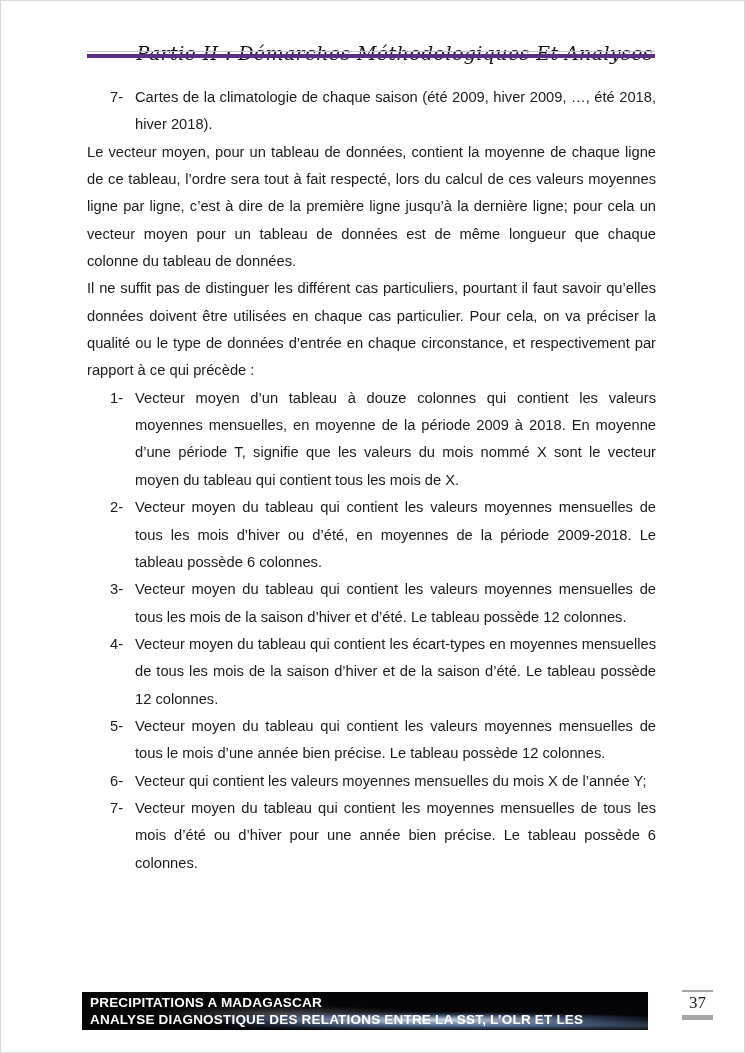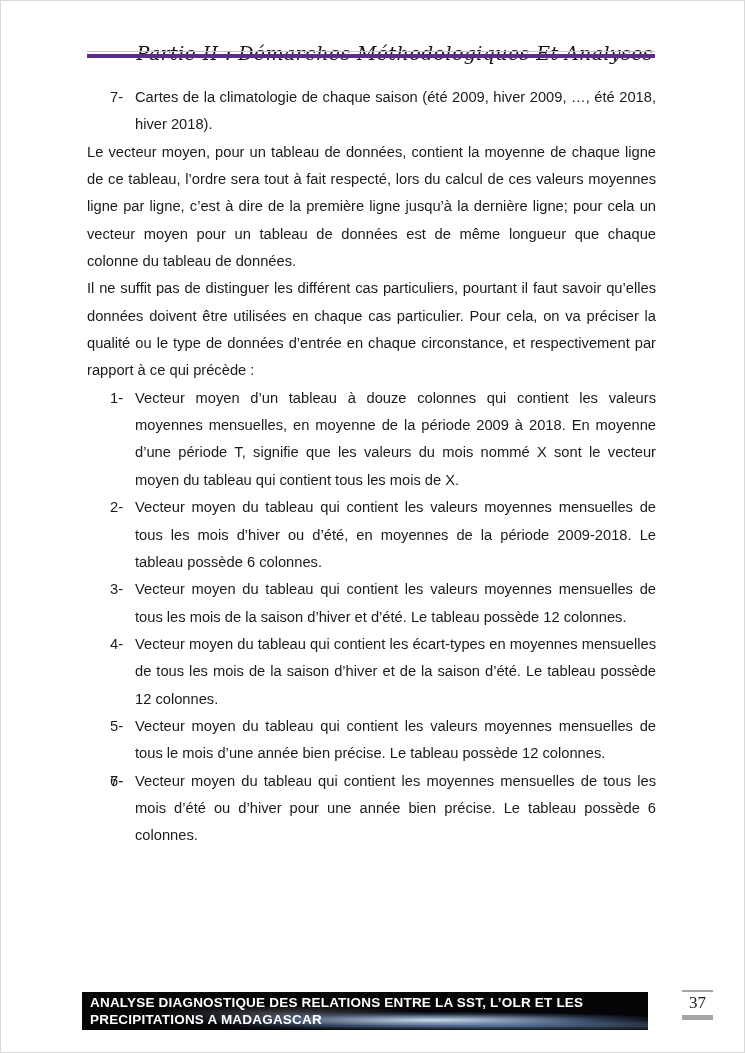--- a/index.html
+++ b/index.html
@@ -86,27 +86,27 @@
 
   <div class="doc-body">
       <div class="block list-item"><span class="marker">7-</span><span class="run">Cartes de la climatologie de chaque saison (été 2009, hiver 2009, …, été 2018, hiver 2018).</span></div>
       <div class="block paragraph"><span class="run">Le </span><span class="run italic">vecteur moyen</span><span class="run">, pour un tableau de données, contient la moyenne de chaque ligne de ce tableau, l’ordre sera tout à fait respecté, lors du calcul de ces valeurs moyennes ligne par ligne, c’est à dire de la première ligne jusqu’à la dernière ligne; pour cela un </span><span class="run italic">vecteur moyen</span><span class="run"> pour un tableau de données est de même longueur que chaque colonne du tableau de données.</span></div>
       <div class="block paragraph"><span class="run">Il ne suffit pas de distinguer les différent cas particuliers, pourtant il faut savoir qu’elles données doivent être utilisées en chaque cas particulier. Pour cela, on va préciser la qualité ou le type de données d’entrée en chaque circonstance, et respectivement par rapport à ce qui précède :</span></div>
       <div class="block list-item"><span class="marker">1-</span><span class="run">Vecteur moyen d’un tableau à douze colonnes qui contient les valeurs moyennes mensuelles, en moyenne de la période 2009 à 2018. </span><span class="run italic">En moyenne d’une période T</span><span class="run">, signifie que les valeurs du mois nommé X sont le vecteur moyen du tableau qui contient tous les mois de X.</span></div>
       <div class="block list-item"><span class="marker">2-</span><span class="run">Vecteur moyen du tableau qui contient les valeurs moyennes mensuelles de tous les mois d’hiver ou d’été, en moyennes de la période 2009-2018. Le tableau possède 6 colonnes.</span></div>
       <div class="block list-item"><span class="marker">3-</span><span class="run">Vecteur moyen du tableau qui contient les valeurs moyennes mensuelles de tous les mois de la saison d’hiver et d’été. Le tableau possède 12 colonnes.</span></div>
       <div class="block list-item"><span class="marker">4-</span><span class="run">Vecteur moyen du tableau qui contient les écart-types en moyennes mensuelles de tous les mois de la saison d’hiver et de la saison d’été. Le tableau possède 12 colonnes.</span></div>
       <div class="block list-item"><span class="marker">5-</span><span class="run">Vecteur moyen du tableau qui contient les valeurs moyennes mensuelles de tous le mois d’une année bien précise. Le tableau possède 12 colonnes.</span></div>
-      <div class="block list-item"><span class="marker">6-</span></div>
+      <div class="block list-item"><span class="marker">6-</span><span class="run">Vecteur qui contient les valeurs moyennes mensuelles du mois X de l’année Y;</span></div>
       <div class="block list-item"><span class="marker">7-</span><span class="run">Vecteur moyen du tableau qui contient les moyennes mensuelles de tous les mois d’été ou d’hiver pour une année bien précise. Le tableau possède 6 colonnes.</span></div>
     </div>
 
   <div class="footer-banner">
+    <div>PRECIPITATIONS A MADAGASCAR</div>
     <div>ANALYSE DIAGNOSTIQUE DES RELATIONS ENTRE LA SST, L’OLR ET LES</div>
-    <div>PRECIPITATIONS A MADAGASCAR</div>
   </div>
 
   <div class="page-number-box">
     <div class="pn-top"></div>
     <div class="pn-value">37</div>
     <div class="pn-bottom"></div>
   </div>
 
 </div>
 

